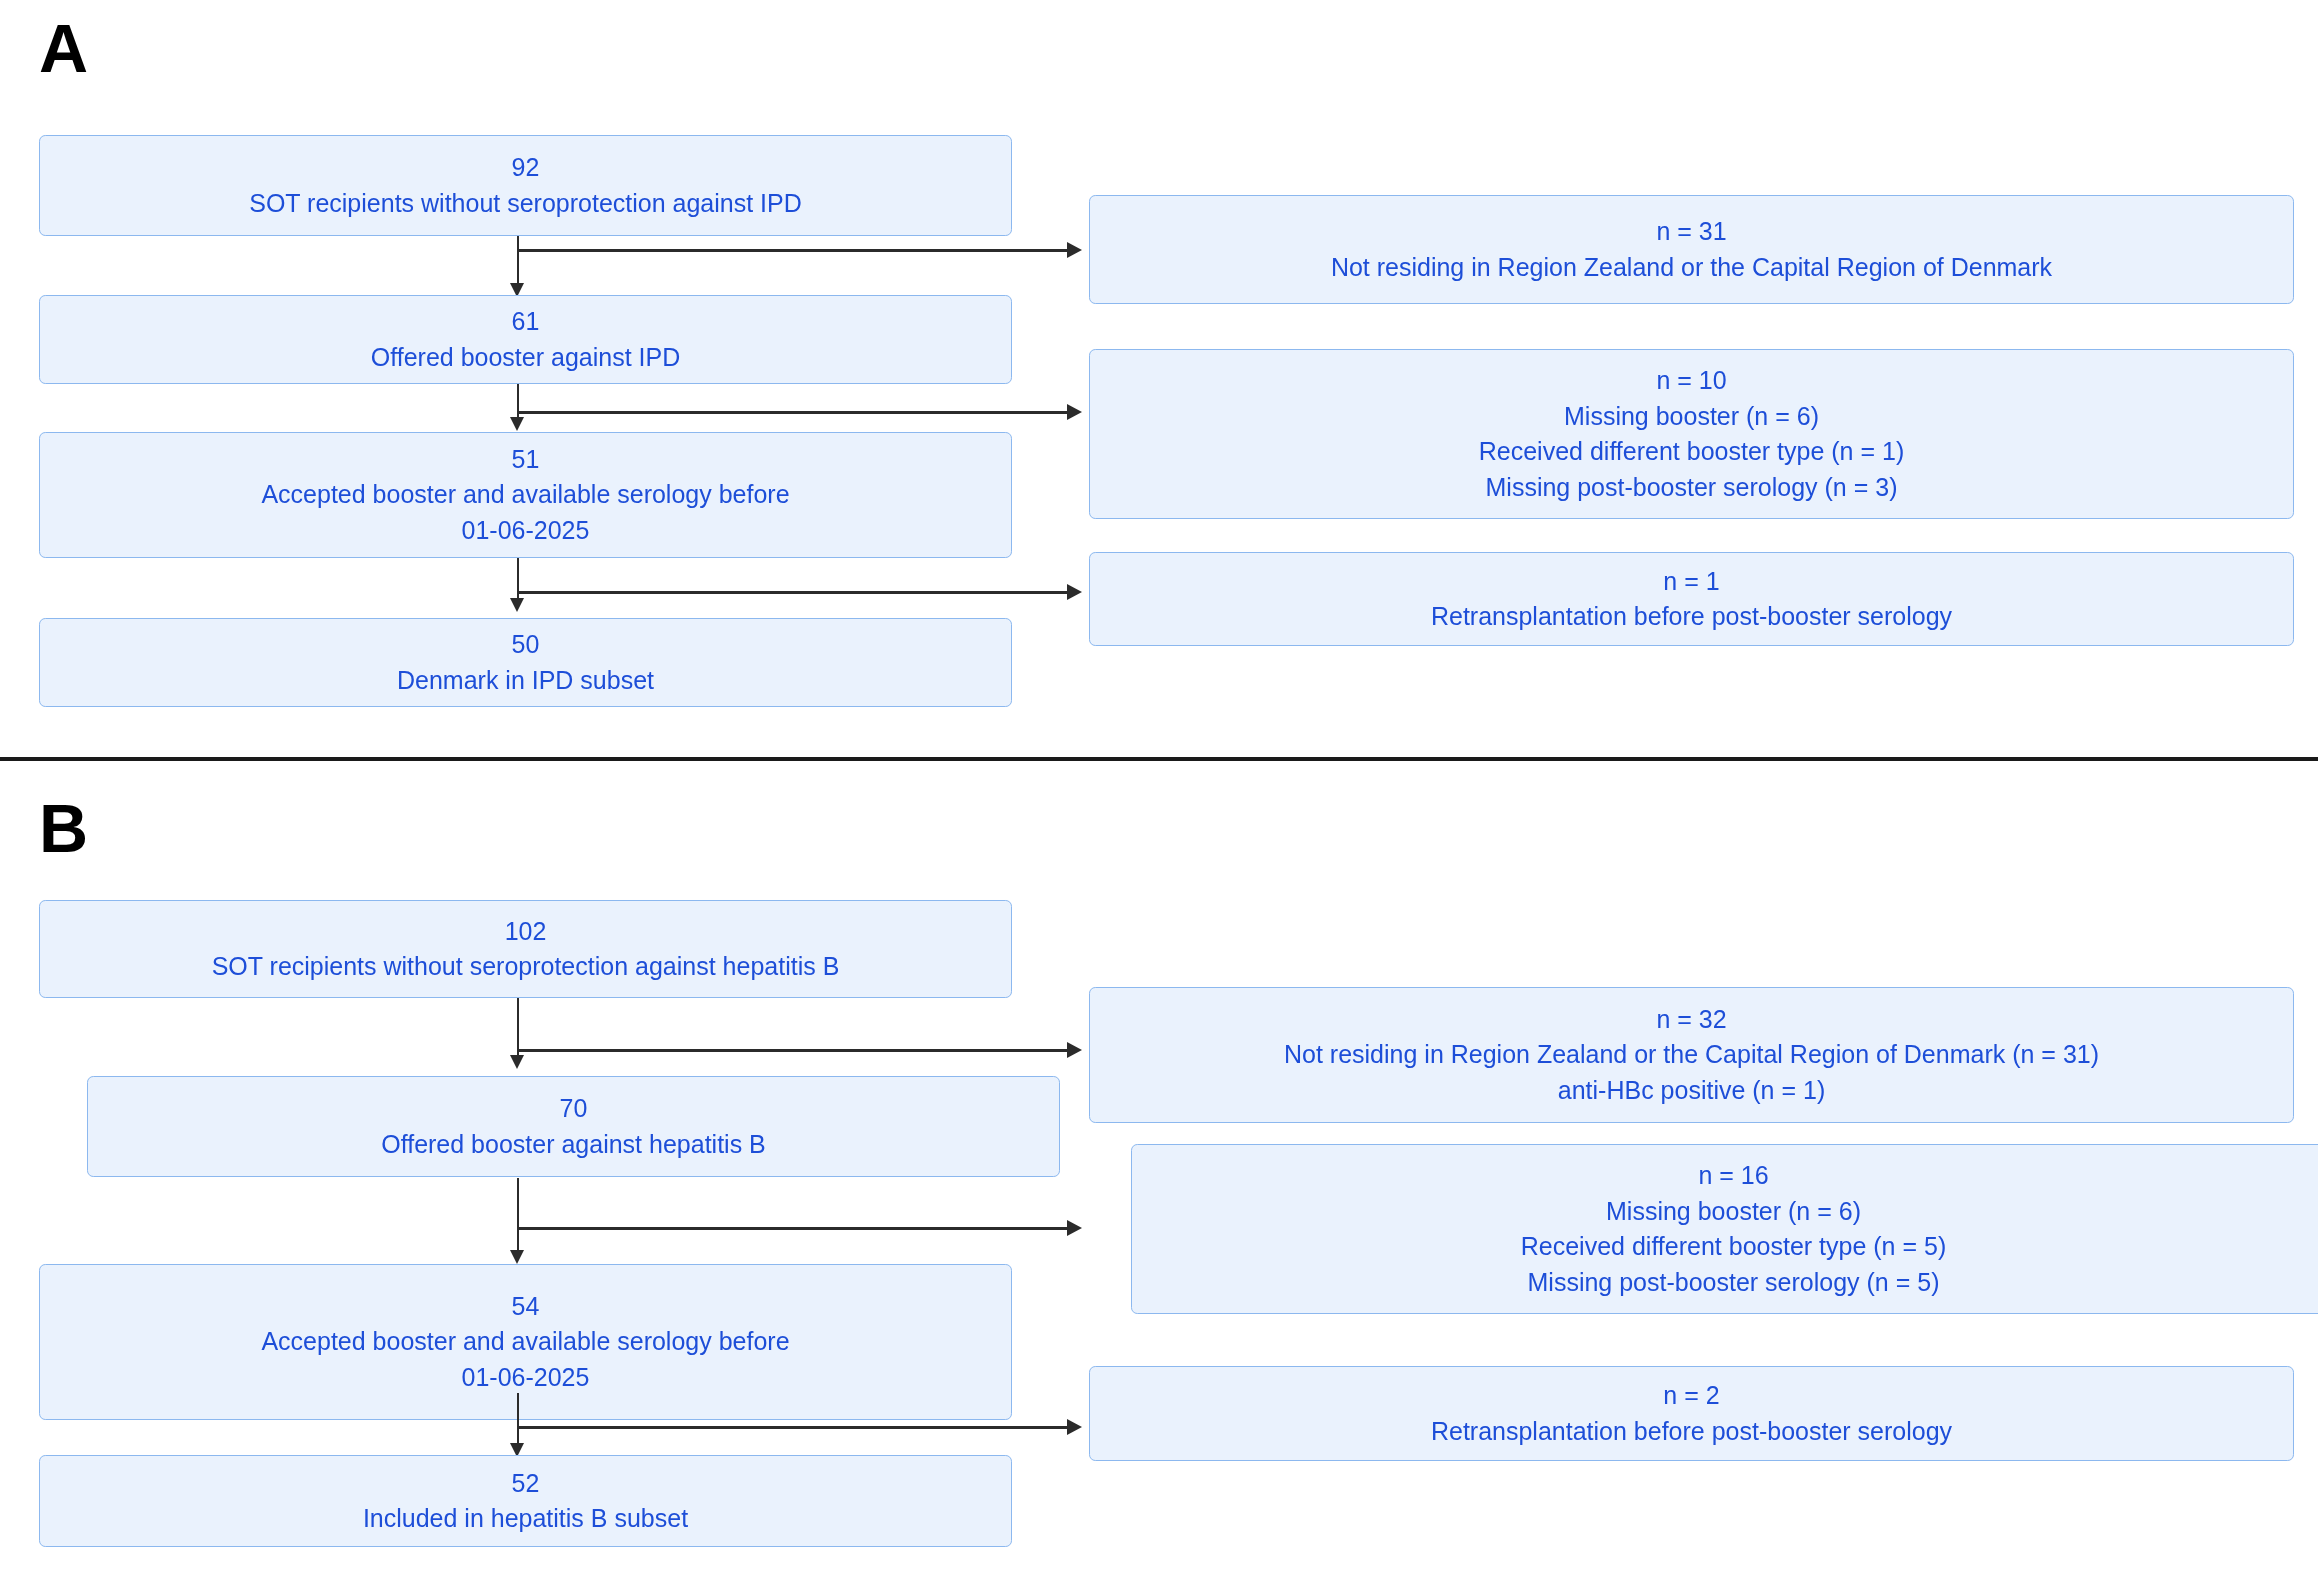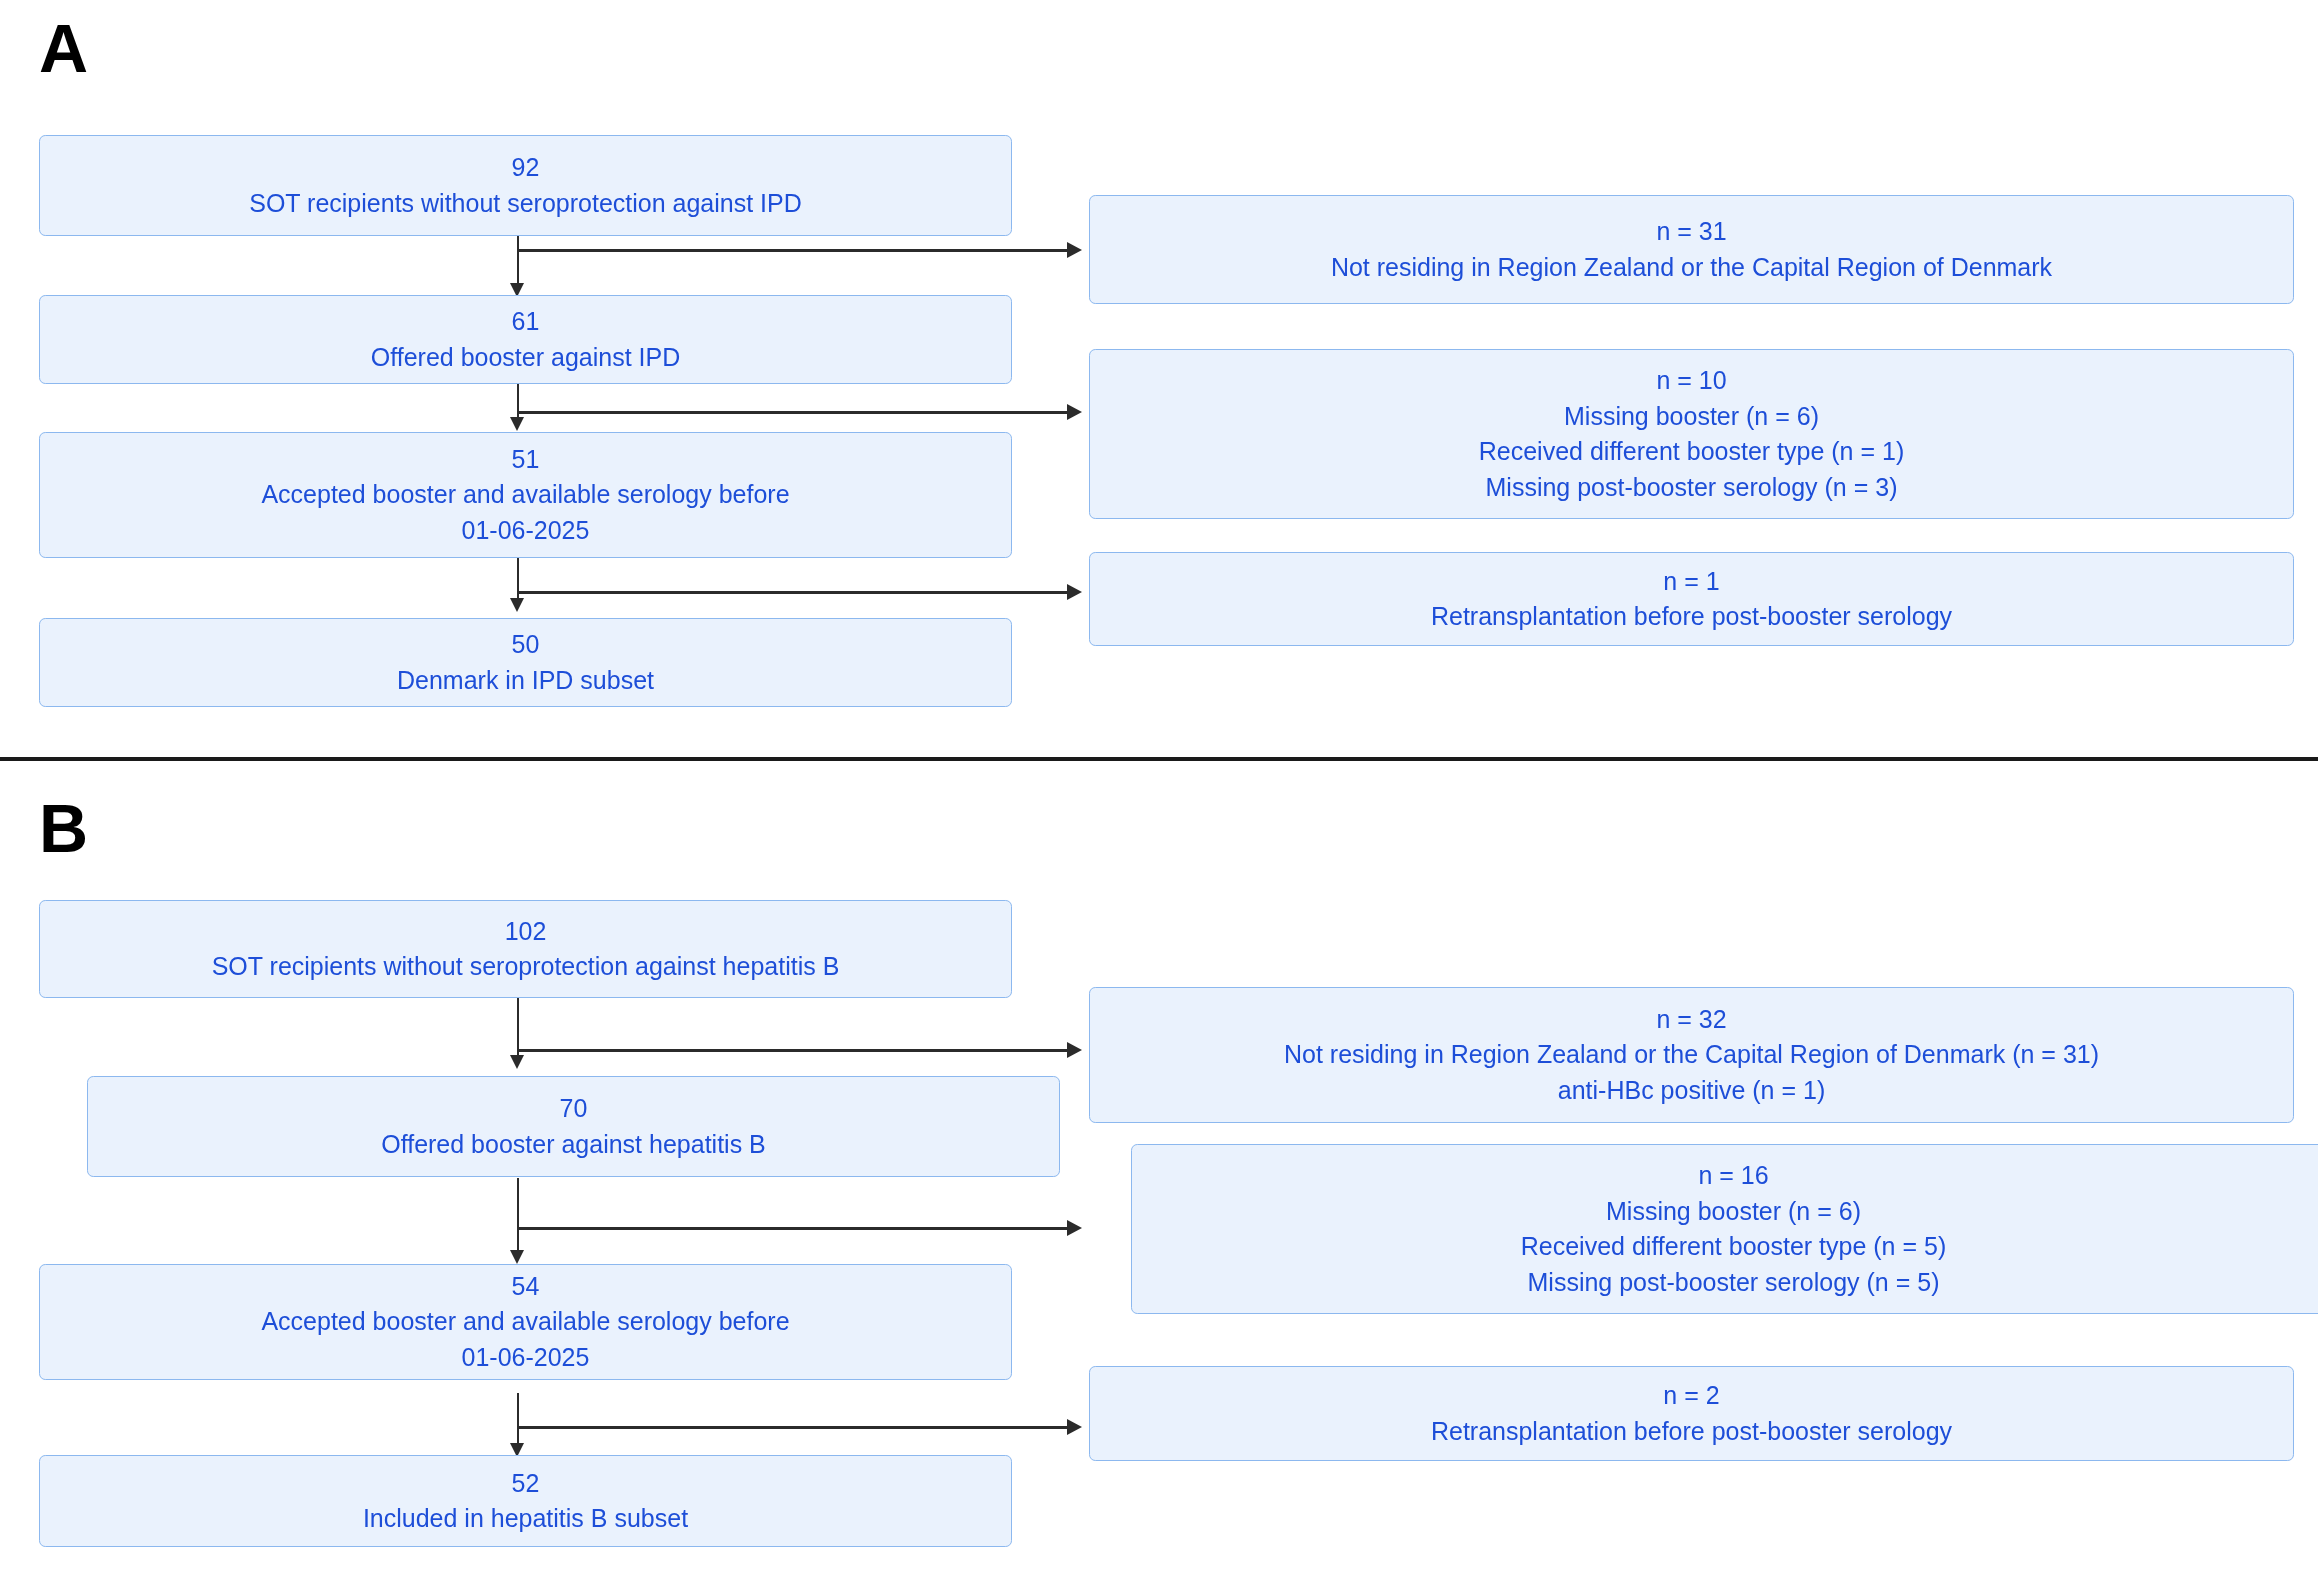--- a/index.html
+++ b/index.html
@@ -164,21 +164,21 @@
   <div class="node" style="left:39px; top:1076px; width:973px; height:101px;margin-left:48px;">
     <span class="line">70</span>
     <span class="line">Offered booster against hepatitis B</span>
   </div>
 
   <div class="vline" style="left:517px; top:1178px; height:78px;"></div>
   <div class="arrow-down" style="left:510px; top:1250px;"></div>
   <div class="hline" style="left:517px; top:1227px; width:550px;"></div>
   <div class="arrow-right" style="left:1067px; top:1220px;"></div>
 
-  <div class="node" style="left:39px; top:1264px; width:973px; height:116px;">
+  <div class="node" style="left:39px; top:1264px; width:973px; height:156px;">
     <span class="line">54</span>
     <span class="line">Accepted booster and available serology before</span>
     <span class="line">01-06-2025</span>
   </div>
 
   <div class="vline" style="left:517px; top:1393px; height:56px;"></div>
   <div class="arrow-down" style="left:510px; top:1443px;"></div>
   <div class="hline" style="left:517px; top:1426px; width:550px;"></div>
   <div class="arrow-right" style="left:1067px; top:1419px;"></div>
 

